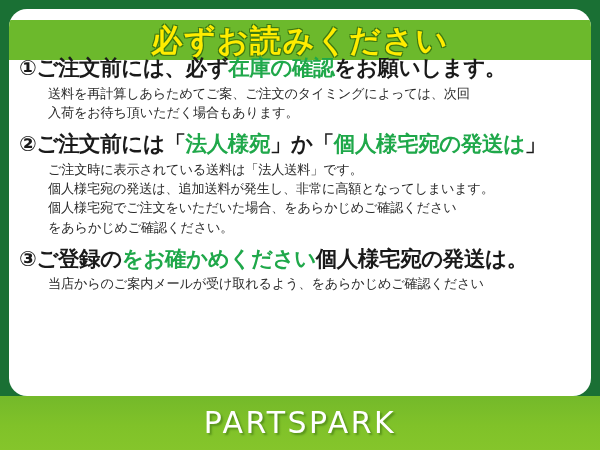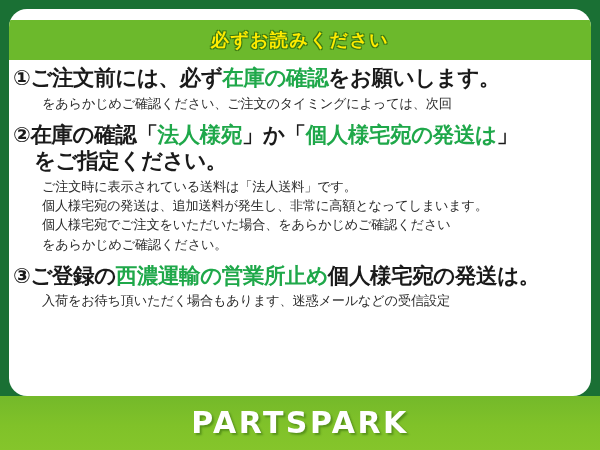--- a/index.html
+++ b/index.html
@@ -44,39 +44,39 @@
     top: 11px;
     width: 582px;
     height: 40px;
     background: #6cb92c;
     display: flex;
     align-items: center;
     justify-content: center;
   }
   .header-title {
     color: #ffec00;
-    font-size: 18px;
+    font-size: 31px;
     font-weight: bold;
     letter-spacing: 1.5px;
     line-height: 1;
     white-space: nowrap;
     text-shadow:
       -1px -1px 0 #3d7a12,
        1px -1px 0 #3d7a12,
       -1px  1px 0 #3d7a12,
        1px  1px 0 #3d7a12;
   }
 
   
   .body-list {
     position: absolute;
     left: 0;
-    top: 56px;
+    top: 46px;
     width: 582px;
-    padding: 0 8px 0 4px;
+    padding: 0 8px 0 10px;
     box-sizing: border-box;
   }
 
   .item {
     margin-bottom: 9px;
   }
   .item:last-child { margin-bottom: 0; }
 
   .item-heading {
     color: #1a1a1a;
@@ -115,21 +115,21 @@
     width: 600px;
     height: 54px;
     background: linear-gradient(180deg, #74b92a 0%, #80c229 55%, #85c52b 100%);
     display: flex;
     align-items: center;
     justify-content: center;
   }
   .brand {
     color: #ffffff;
     font-size: 30px;
-    font-weight: bold;
+    font-weight: normal;
     letter-spacing: 2.5px;
     line-height: 1;
     text-shadow: 2px 2px 2px rgba(40, 90, 10, 0.45);
   }
 </style>
 </head>
 <body>
 
 <div class="notice">
 
@@ -139,43 +139,43 @@
       <div class="header-title">必ずお読みください</div>
     </div>
 
     <div class="body-list">
 
       <div class="item">
         <div class="item-heading">
           <span class="marker">①</span><span>ご注文前には、必ず</span><span class="hl">在庫の確認</span><span>をお願いします。</span>
         </div>
         <div class="item-sub">
-          <div>をあらかじめご確認ください、ご注文のタイミングによっては、次回</div>
+          <div>送料を再計算しあらためてご案、ご注文のタイミングによっては、次回</div>
+          <div>入荷をお待ち頂いただく場合もあります。</div>
         </div>
       </div>
 
       <div class="item">
         <div class="item-heading">
-          <span class="marker">②</span><span>在庫の確認「</span><span class="hl">法人様宛</span><span>」か「</span><span class="hl">個人様宅宛の発送は</span><span>」</span>
+          <span class="marker">②</span><span>ご注文前には「</span><span class="hl">法人様宛</span><span>」か「</span><span class="hl">個人様宅宛の発送は</span><span>」</span>
         </div>
-        <div class="item-heading heading-line2">をご指定ください。</div>
         <div class="item-sub">
           <div>ご注文時に表示されている送料は「法人送料」です。</div>
           <div>個人様宅宛の発送は、追加送料が発生し、非常に高額となってしまいます。</div>
           <div>個人様宅宛でご注文をいただいた場合、をあらかじめご確認ください</div>
           <div>をあらかじめご確認ください。</div>
         </div>
       </div>
 
       <div class="item">
         <div class="item-heading">
-          <span class="marker">③</span><span>ご登録の</span><span class="hl">西濃運輸の営業所止め</span><span>個人様宅宛の発送は。</span>
+          <span class="marker">③</span><span>ご登録の</span><span class="hl">をお確かめください</span><span>個人様宅宛の発送は。</span>
         </div>
         <div class="item-sub">
-          <div>入荷をお待ち頂いただく場合もあります、迷惑メールなどの受信設定</div>
+          <div>当店からのご案内メールが受け取れるよう、をあらかじめご確認ください</div>
         </div>
       </div>
 
     </div>
 
   </div>
 
   <div class="footer-band">
     <div class="brand">PARTSPARK</div>
   </div>

